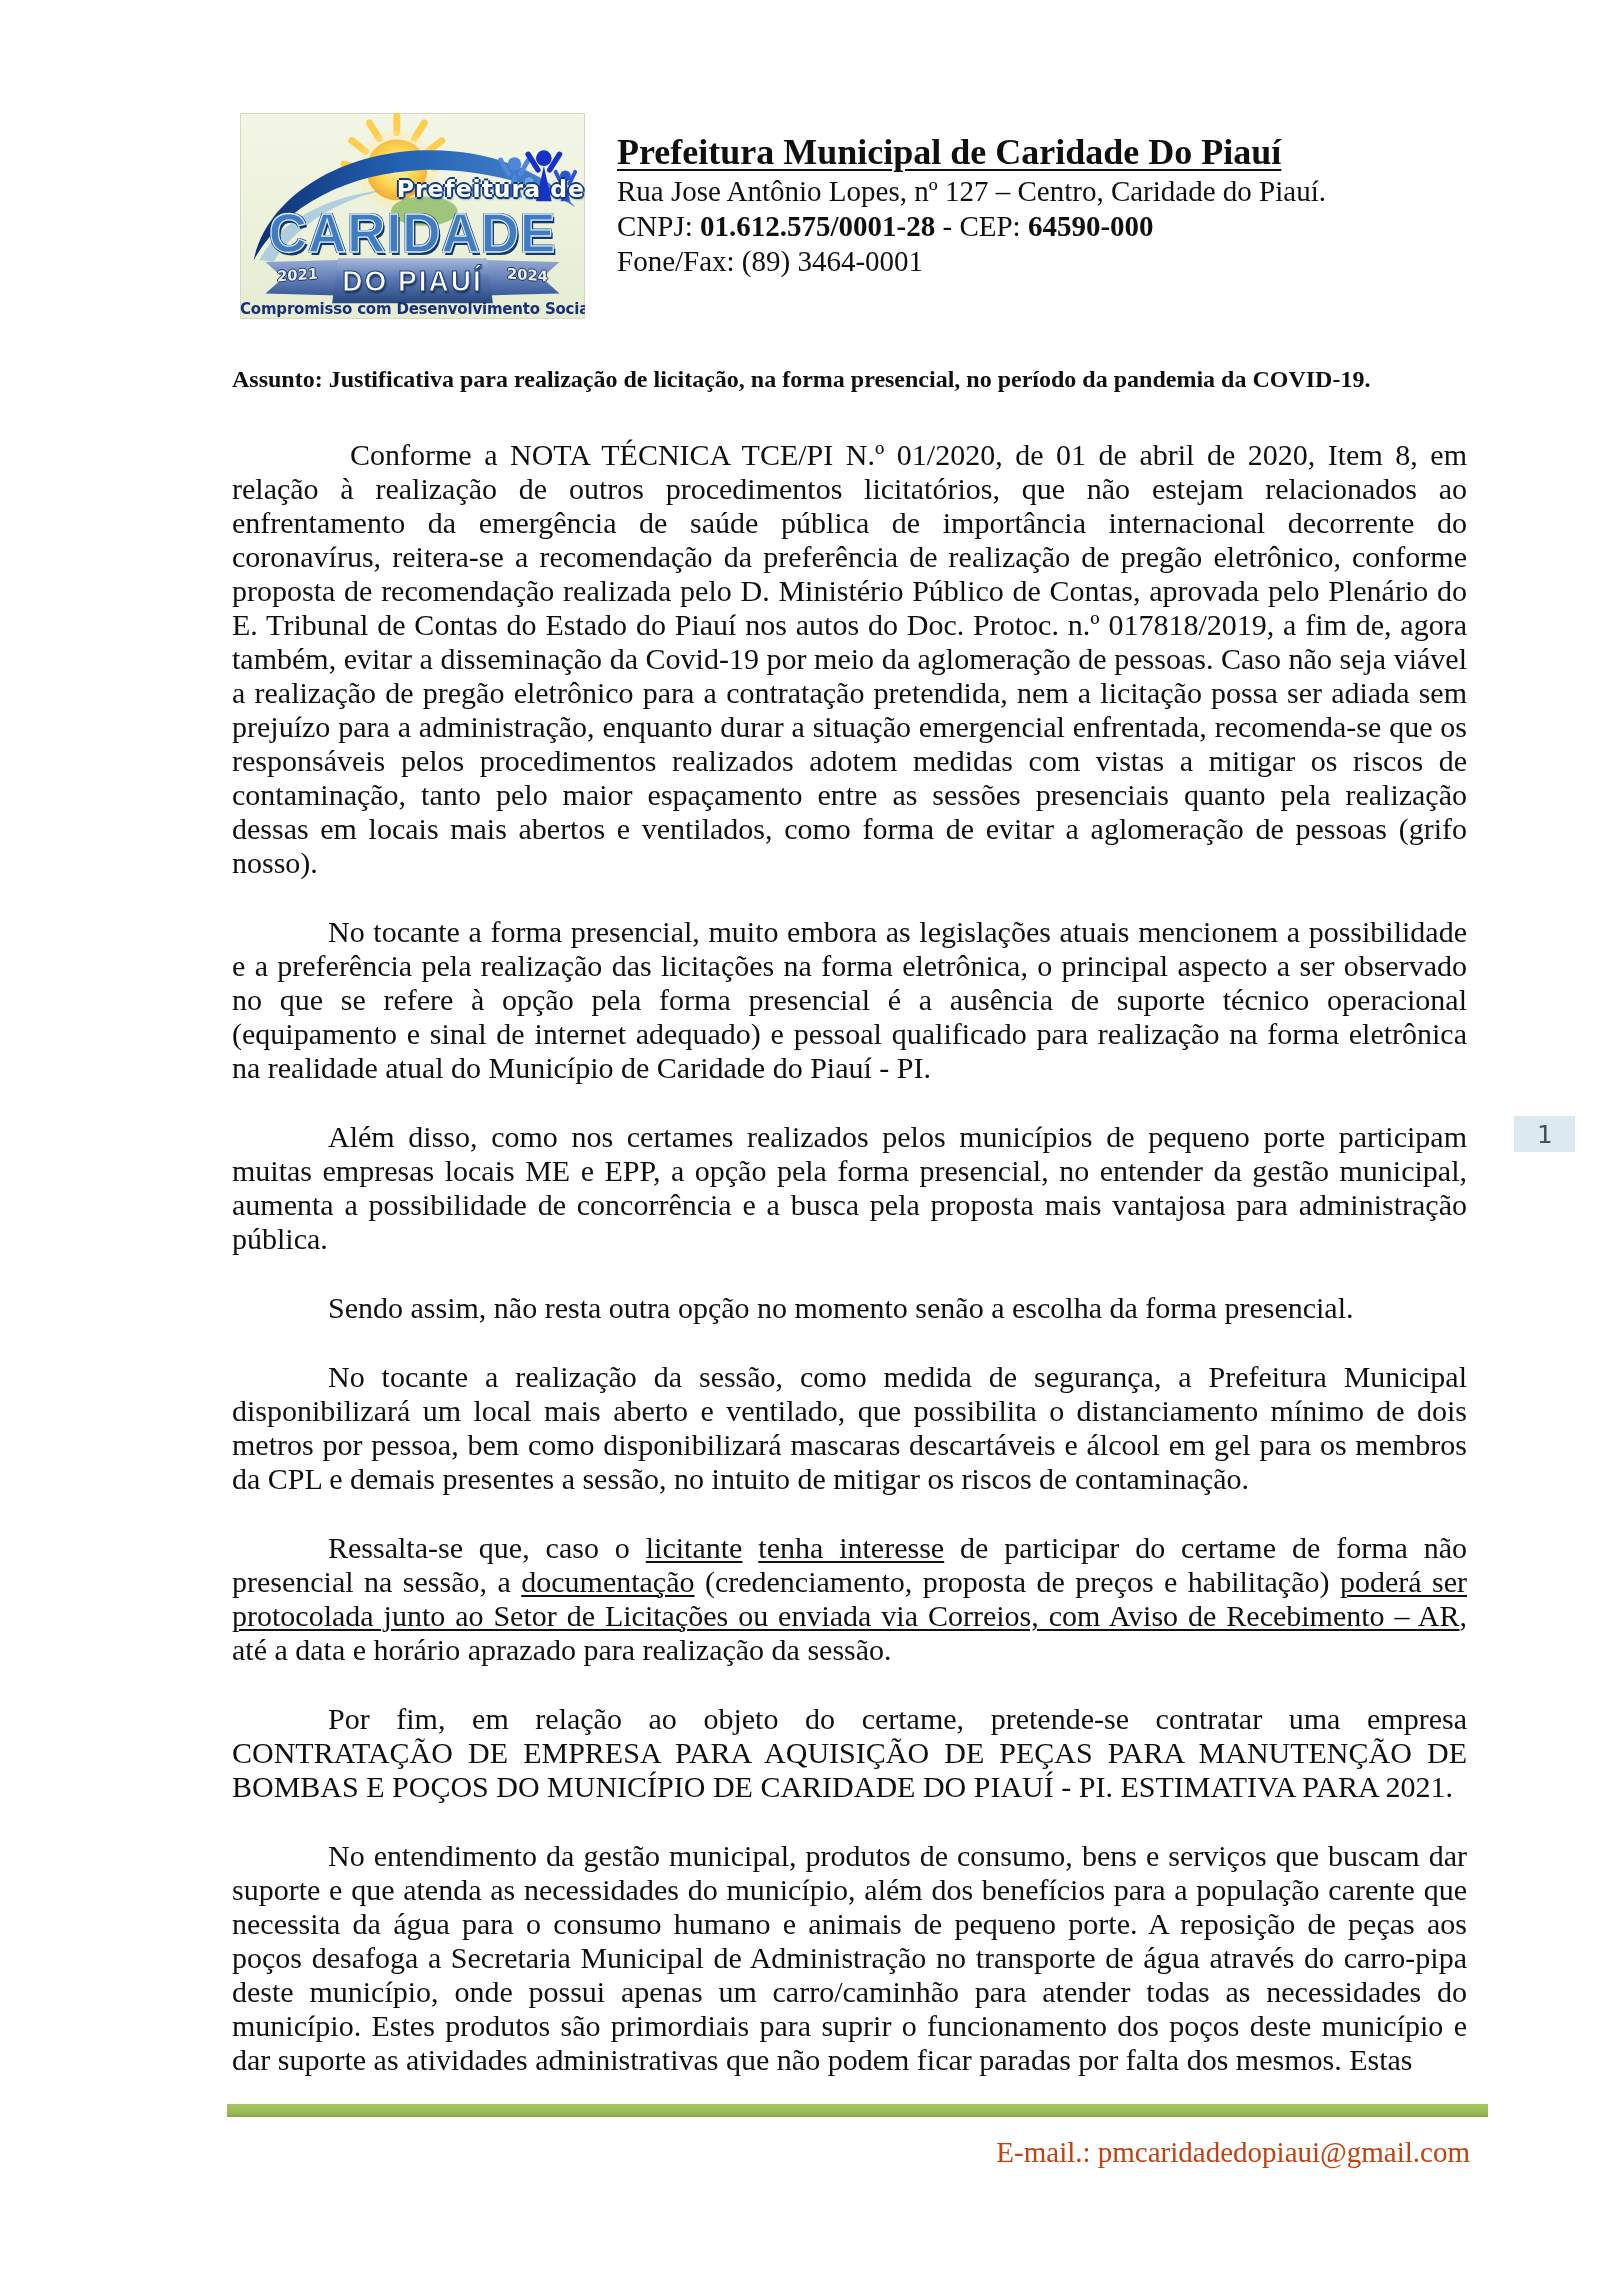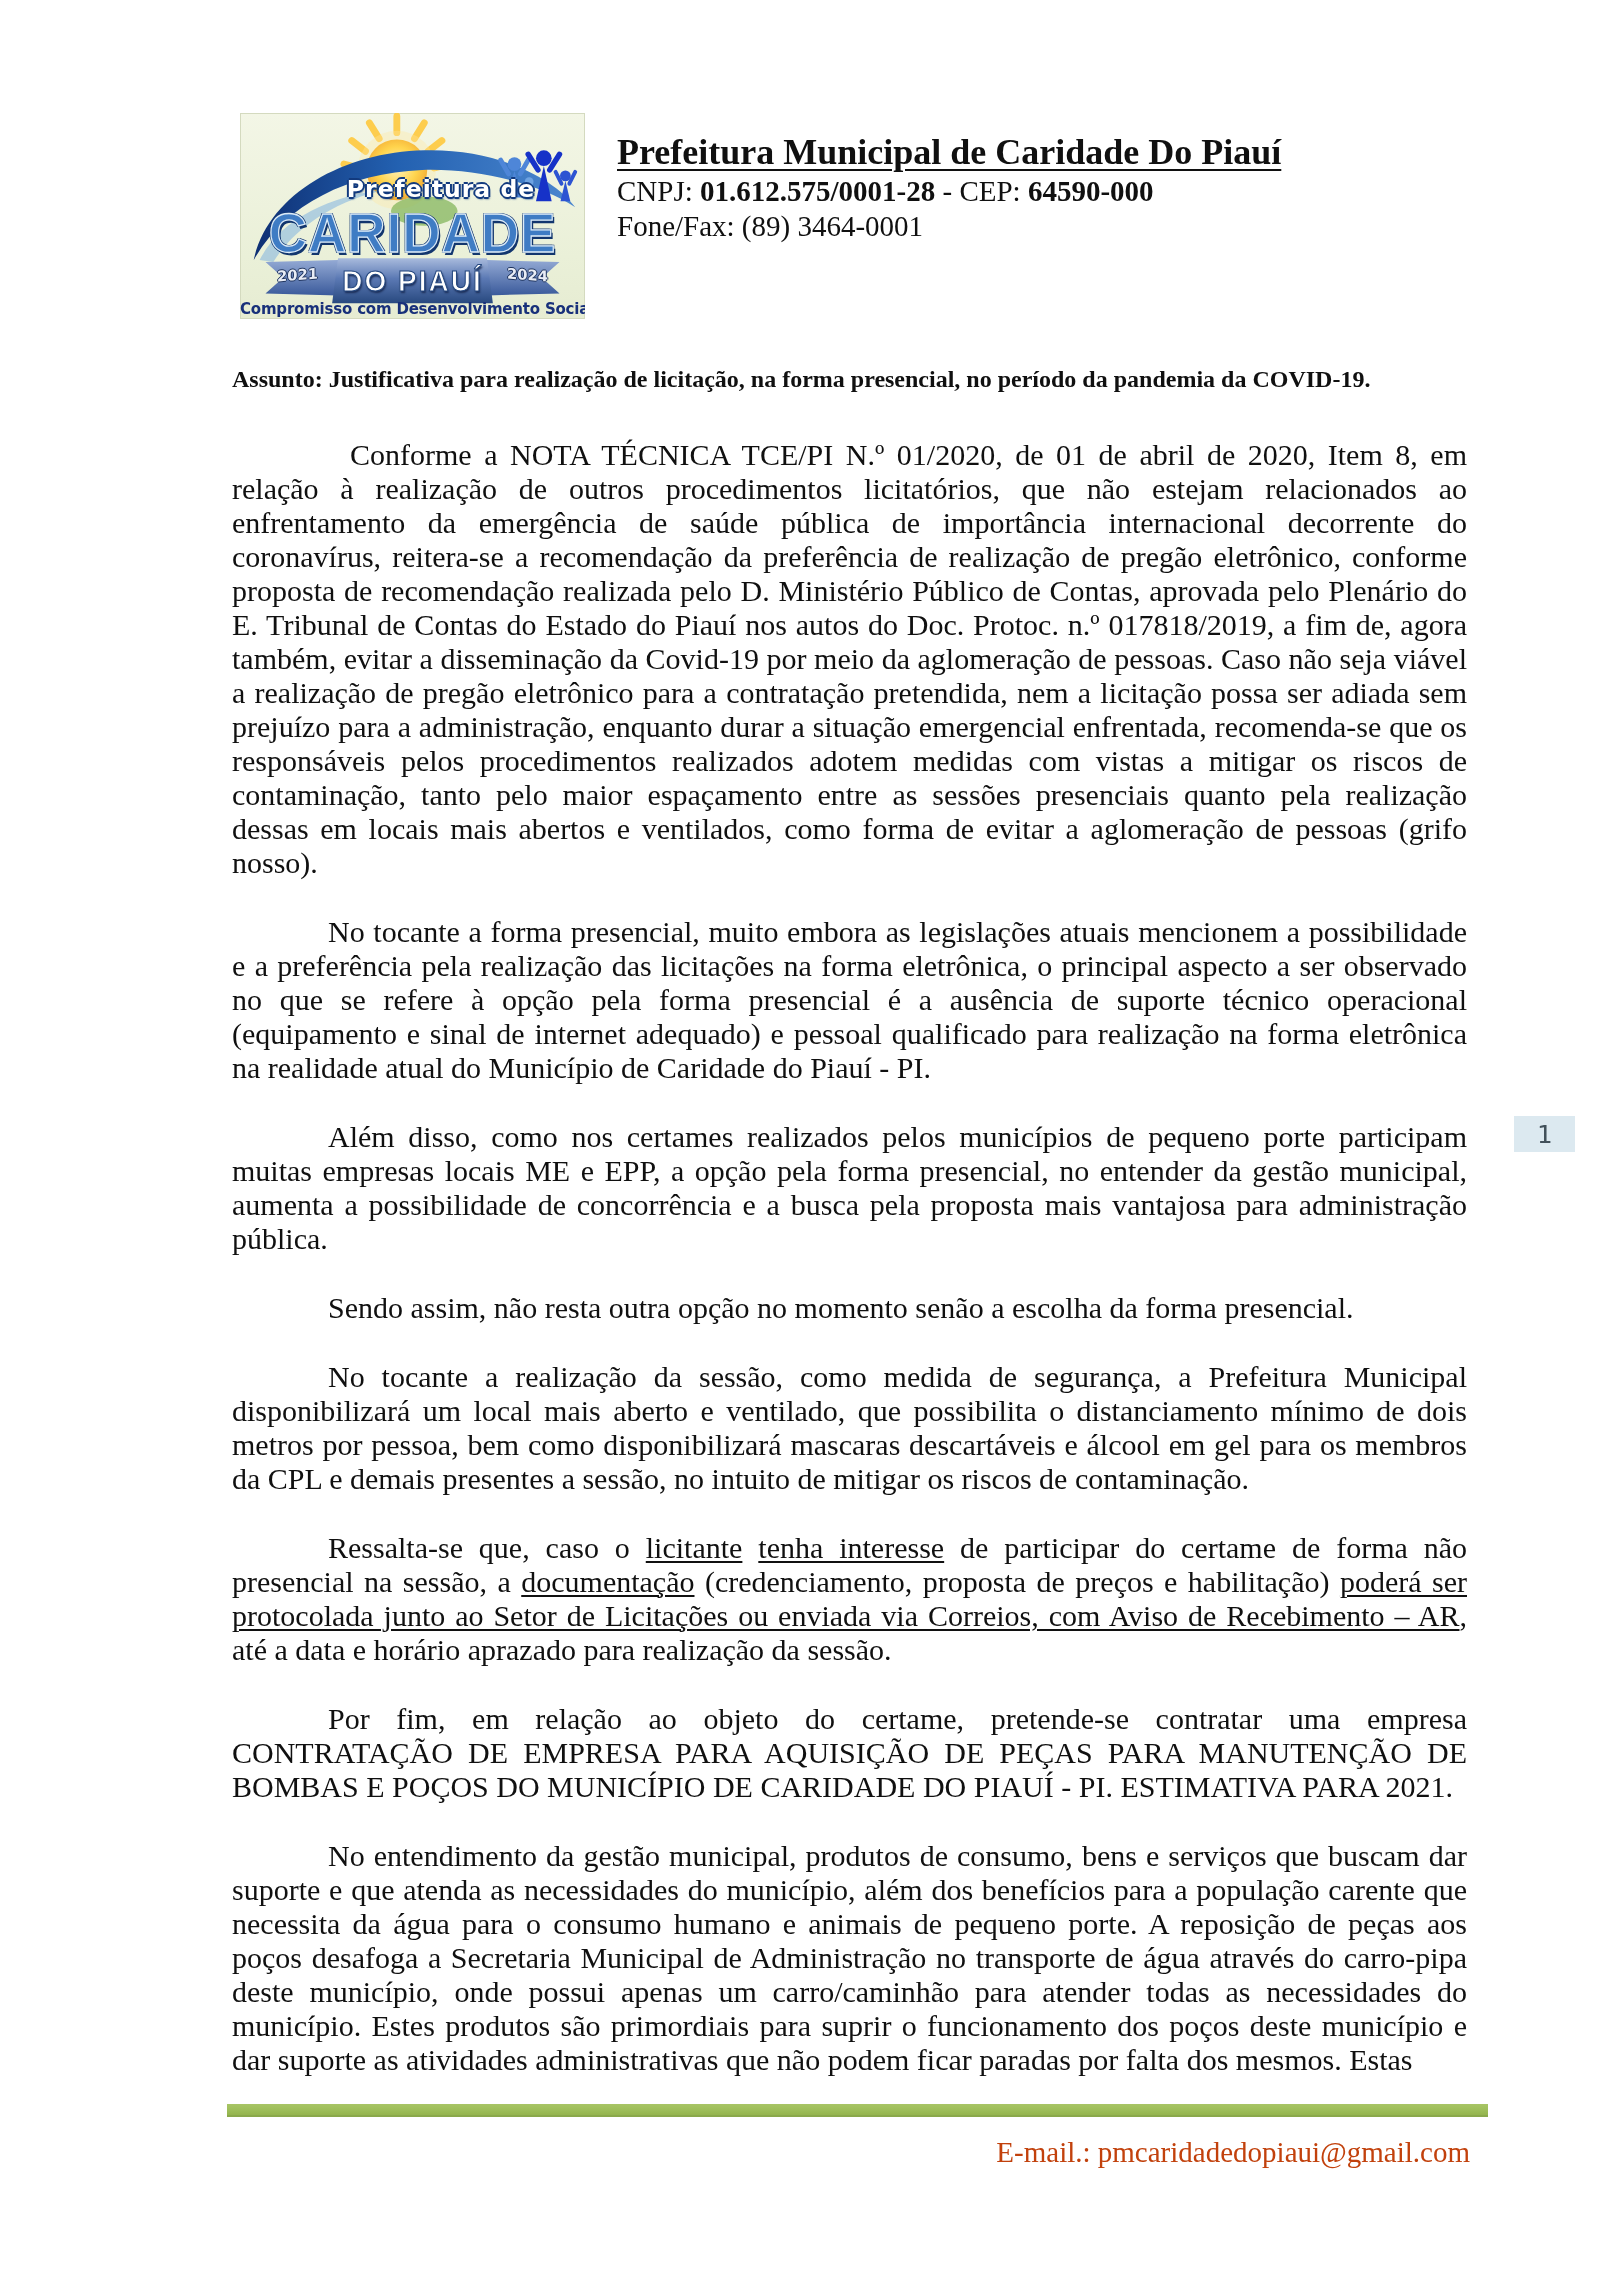--- a/index.html
+++ b/index.html
@@ -4,21 +4,21 @@
 <style>
   html,body{margin:0;padding:0;background:#ffffff;}
   .page{position:relative;width:1621px;height:2293px;background:#ffffff;overflow:hidden;
         font-family:"Liberation Serif",serif;color:#101010;}
 
   
   .logo{position:absolute;left:240px;top:113px;width:345px;height:206px;
         background:linear-gradient(180deg,#f3f6e6 0%,#eaf0d8 70%,#e6ecd2 100%);
         box-shadow:0 0 0 1px #d4dabf inset;overflow:hidden;}
   .logo-art{position:absolute;inset:0;width:100%;height:100%;}
-  .logo-line1{position:absolute;left:10px;right:0;top:65px;text-align:center;
+  .logo-line1{position:absolute;left:10px;right:0;top:65px;text-align:right;
         font:bold 23.5px/1 "DejaVu Sans",sans-serif;color:#ffffff;letter-spacing:1px;
         text-shadow:-2px 0 0 #123a7e,2px 0 0 #123a7e,0 -2px 0 #123a7e,0 2px 0 #123a7e,1px 2px 2px #123a7e;padding-left:47px;}
   .logo-name{position:absolute;left:5.9px;right:5.9px;top:91px;text-align:center;
         font:bold 53px/1 "Liberation Sans",sans-serif;color:#3f7cc4;letter-spacing:1px;
         transform:scaleY(1.06);transform-origin:top center;
         -webkit-text-stroke:1.2px #dcebf8;
         text-shadow:2px 2.9px 0 #12366e,-1px -1px 0 #12366e,1px -1px 0 #12366e,-1px 1px 0 #12366e;}
   .logo-year{position:absolute;top:155px;font:bold 14.7px/1 "DejaVu Sans",sans-serif;color:#e9edf6;
         text-shadow:-1px 0 0 #20355f,1px 0 0 #20355f,0 1px 0 #20355f,0 -1px 0 #20355f;}
   .logo-year.left{left:37px;transform:skewY(-4deg);}
@@ -136,20 +136,21 @@
       <div class="logo-line1">Prefeitura de</div>
       <div class="logo-name">CARIDADE</div>
       <div class="logo-year left">2021</div>
       <div class="logo-banner-city">DO PIAUÍ</div>
       <div class="logo-year right">2024</div>
       <div class="logo-caption">Compromisso com Desenvolvimento Social.</div>
     </div>
 
     <div class="head">
       <div class="head-title">Prefeitura Municipal de Caridade Do Piauí</div>
+      <div class="head-line">Rua Jose Antônio Lopes, nº 127 – Centro, Caridade do Piauí.</div>
       <div class="head-line"><span>CNPJ: </span><b>01.612.575/0001-28</b><span> - CEP: </span><b>64590-000</b></div>
       <div class="head-line">Fone/Fax: (89) 3464-0001</div>
     </div>
   </header>
 
   <main class="content">
     <p class="subject">Assunto: Justificativa para realização de licitação, na forma presencial, no período da pandemia da COVID-19.</p>
 
     <p class="para first">Conforme a NOTA TÉCNICA TCE/PI N.º 01/2020, de 01 de abril de 2020, Item 8, em relação à realização de outros procedimentos licitatórios, que não estejam relacionados ao enfrentamento da emergência de saúde pública de importância internacional decorrente do coronavírus, reitera-se a recomendação da preferência de realização de pregão eletrônico, conforme proposta de recomendação realizada pelo D. Ministério Público de Contas, aprovada pelo Plenário do E. Tribunal de Contas do Estado do Piauí nos autos do Doc. Protoc. n.º 017818/2019, a fim de, agora também, evitar a disseminação da Covid-19 por meio da aglomeração de pessoas. Caso não seja viável a realização de pregão eletrônico para a contratação pretendida, nem a licitação possa ser adiada sem prejuízo para a administração, enquanto durar a situação emergencial enfrentada, recomenda-se que os responsáveis pelos procedimentos realizados adotem medidas com vistas a mitigar os riscos de contaminação, tanto pelo maior espaçamento entre as sessões presenciais quanto pela realização dessas em locais mais abertos e ventilados, como forma de evitar a aglomeração de pessoas (grifo nosso).</p>
     <p class="para">No tocante a forma presencial, muito embora as legislações atuais mencionem a possibilidade e a preferência pela realização das licitações na forma eletrônica, o principal aspecto a ser observado no que se refere à opção pela forma presencial é a ausência de suporte técnico operacional (equipamento e sinal de internet adequado) e pessoal qualificado para realização na forma eletrônica na realidade atual do Município de Caridade do Piauí - PI.</p>

